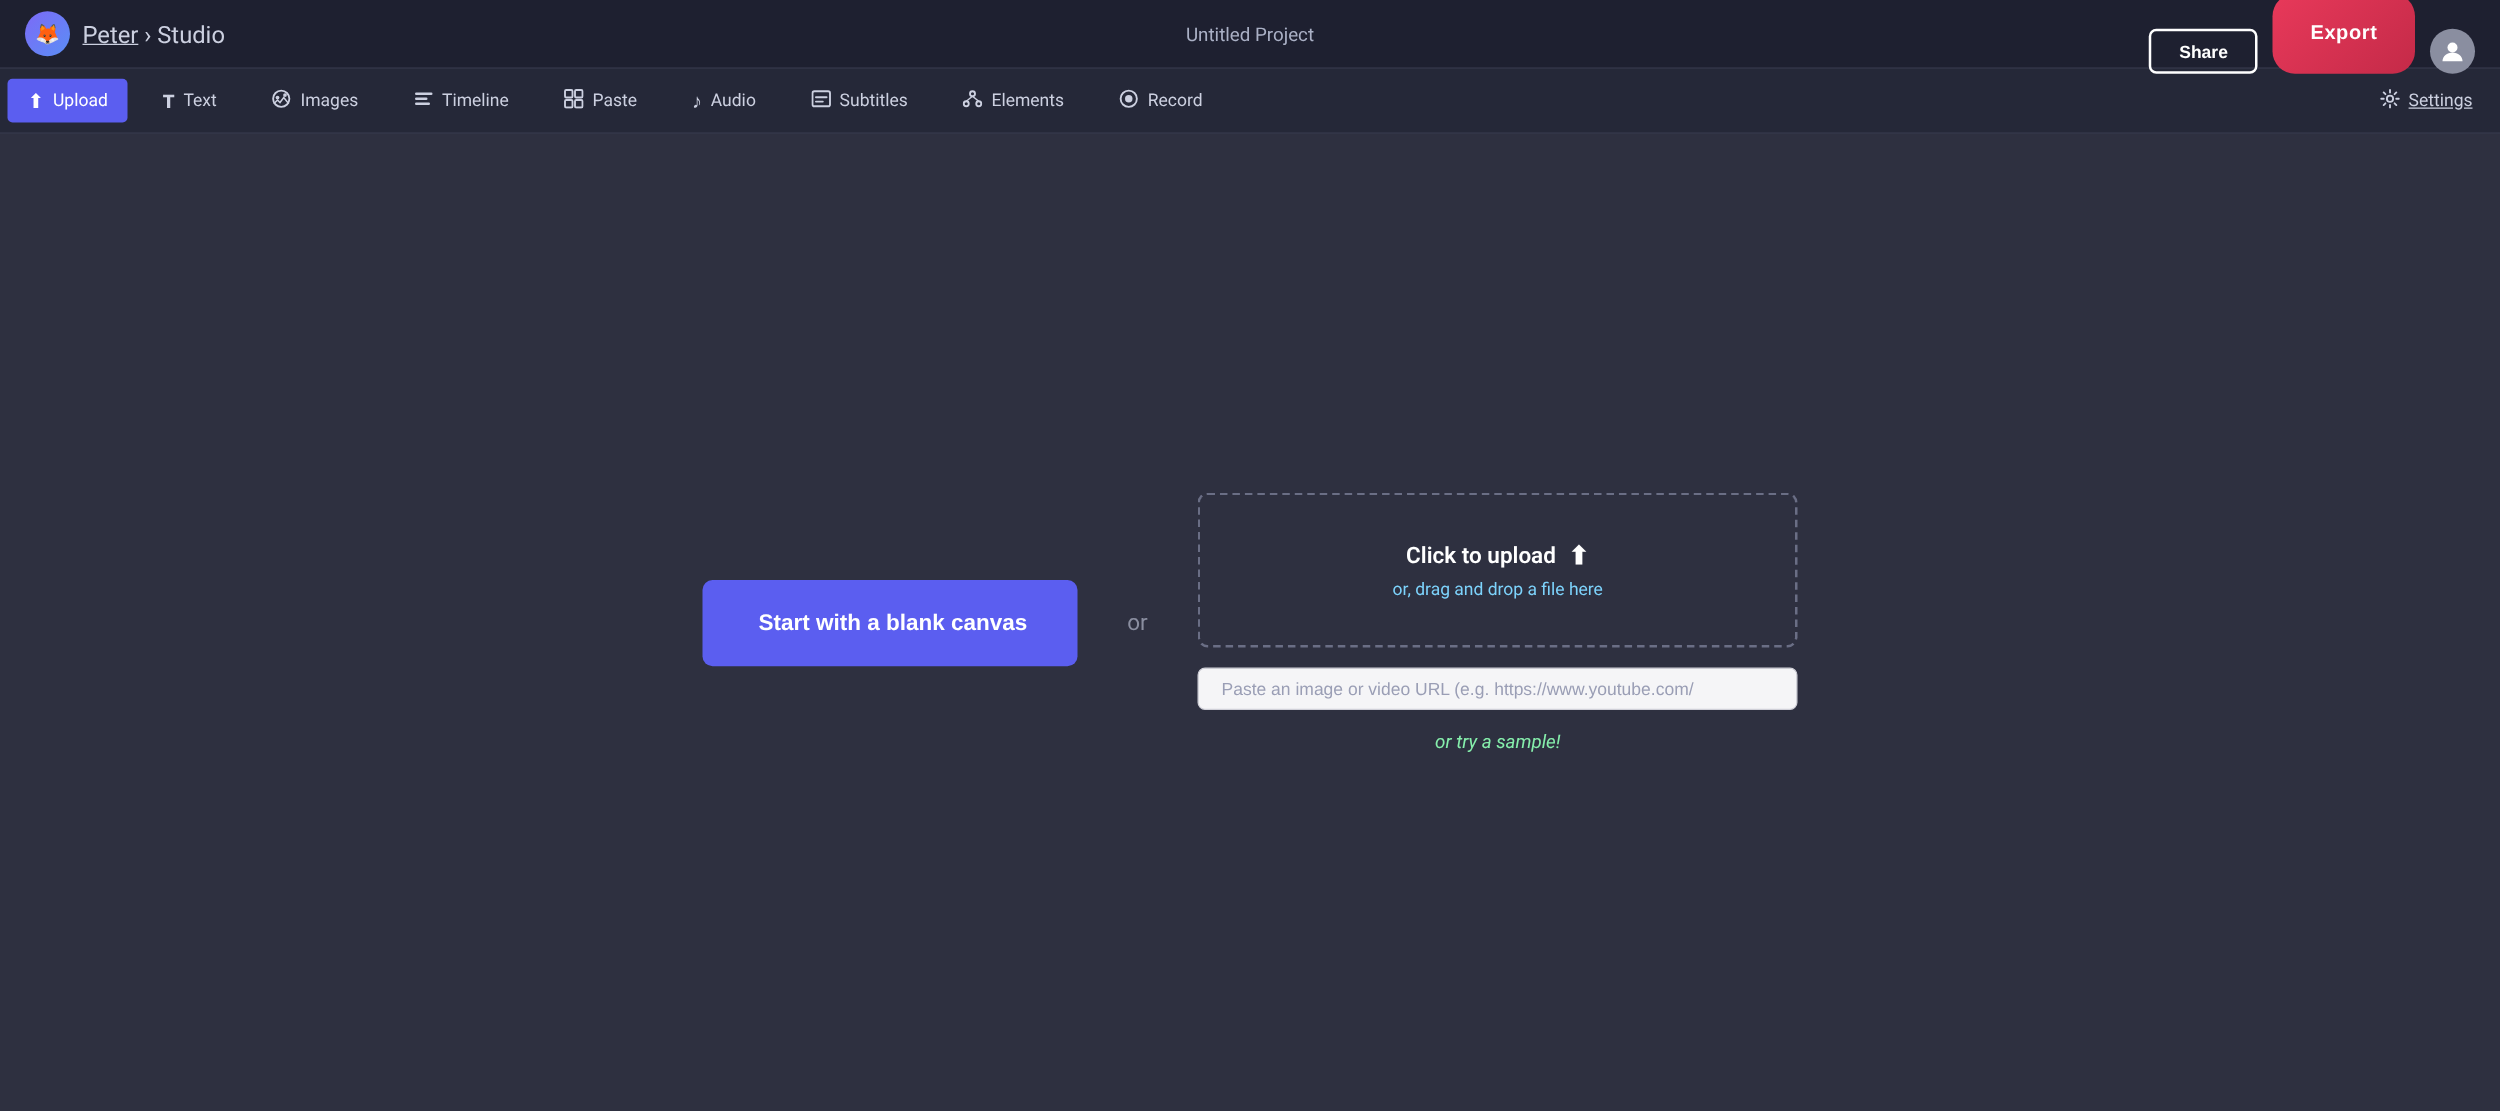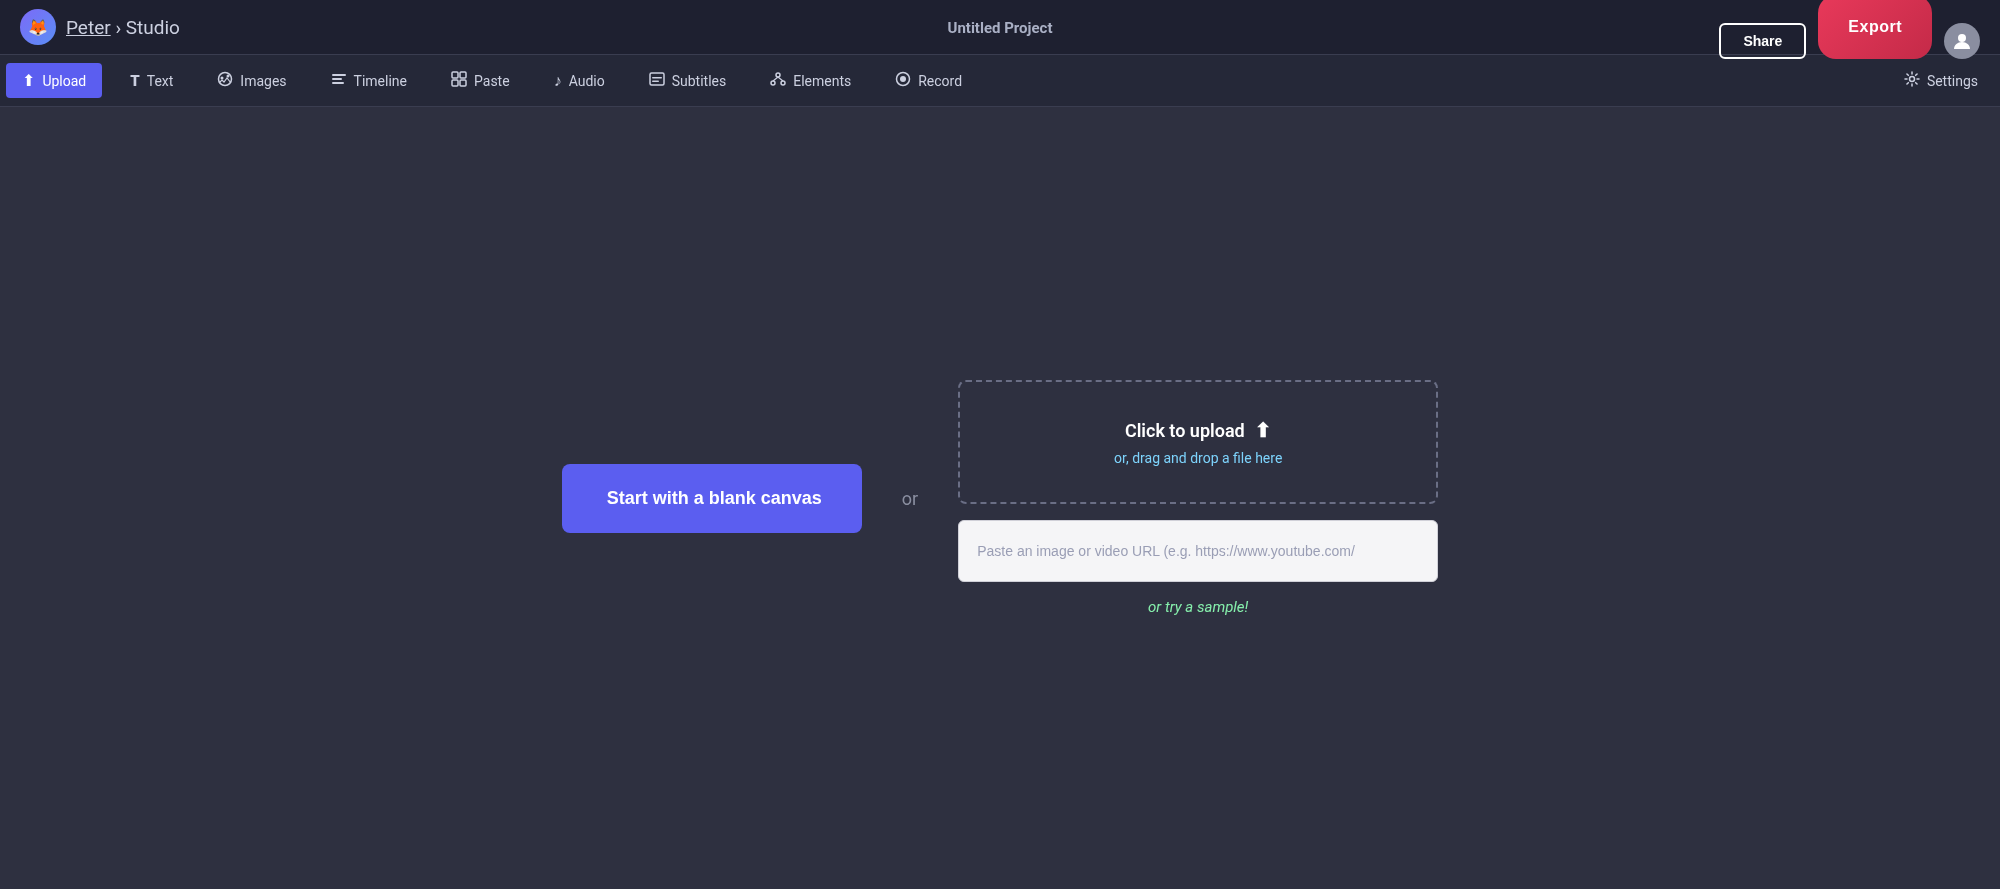--- a/index.html
+++ b/index.html
@@ -62,21 +62,20 @@
 
     .top-bar-center {
       position: absolute;
       left: 50%;
       transform: translateX(-50%);
     }
 
     .project-title {
       font-size: 15px;
       color: #aab0c5;
-      font-weight: bold;
     }
 
     .top-bar-right {
       display: flex;
       align-items: flex-end;
       gap: 12px;
     }
 
     .share-button {
       background: transparent;
@@ -152,20 +151,21 @@
 
     .settings-item {
       display: flex;
       align-items: center;
       gap: 7px;
       padding: 0 22px;
       height: 100%;
       font-size: 14px;
       color: #ccd0e0;
       cursor: pointer;
+      text-decoration: underline;
     }
 
     
     .main-content {
       display: flex;
       align-items: center;
       justify-content: center;
       height: calc(889px - 55px - 52px);
       background-color: #2e3040;
       position: relative;
@@ -230,21 +230,21 @@
 
     .upload-dropzone-sub {
       font-size: 14px;
       color: #7dd3fc;
     }
 
     .url-input {
       background-color: #f5f5f7;
       border: 1px solid #d0d0d8;
       border-radius: 6px;
-      padding: 22px 18px;
+      padding: 8px 18px;
       font-size: 14px;
       color: #555566;
       width: 100%;
       outline: none;
     }
 
     .url-input::placeholder {
       color: #9a9eb5;
     }
 

